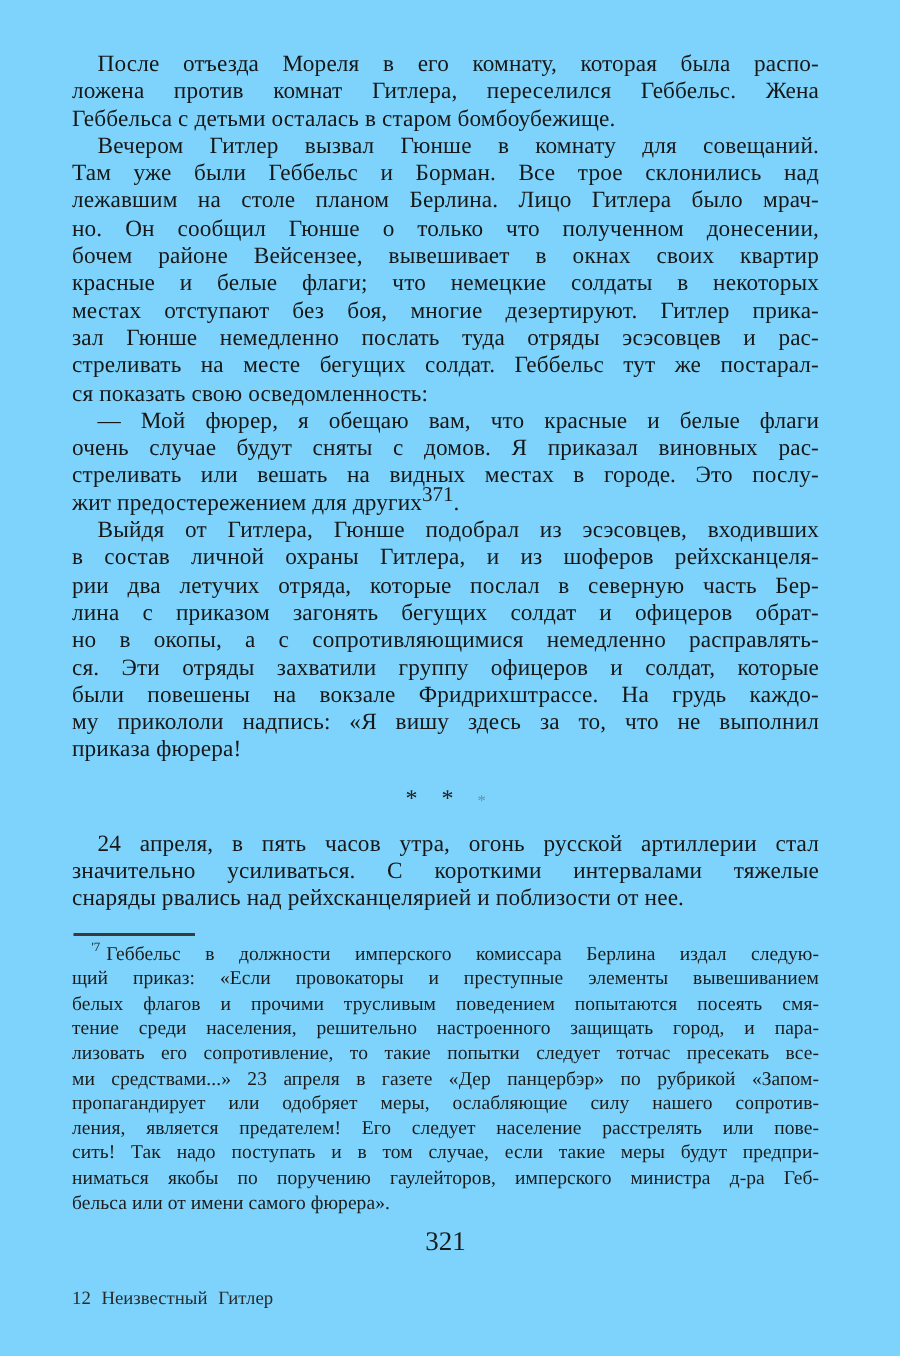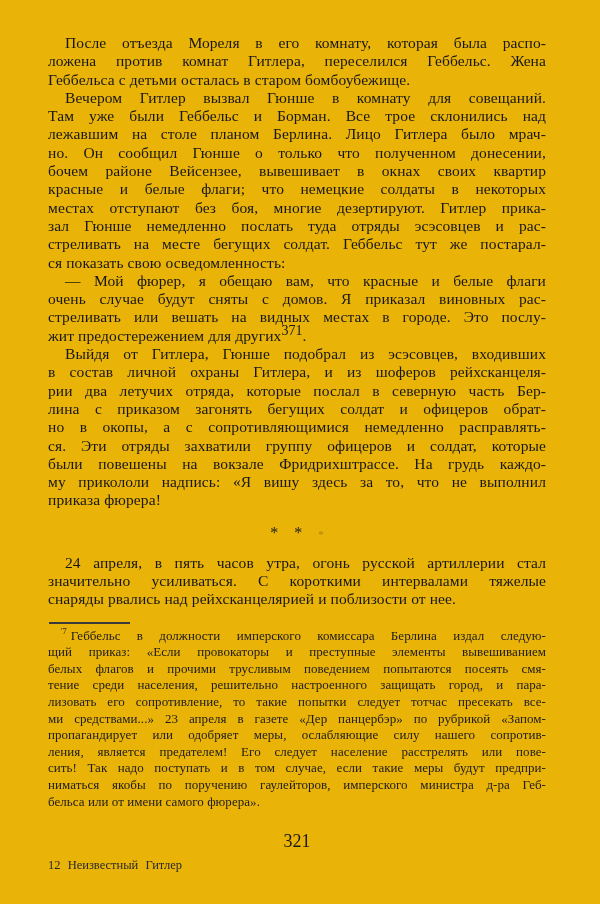--- a/index.html
+++ b/index.html
@@ -4,21 +4,21 @@
 <style>
   html, body {
     margin: 0;
     padding: 0;
     background: #fdfdfc;
   }
   .book-page {
     position: relative;
     width: 600px;
     height: 904px;
-    background: #eab308;
+    background: #7dd3fc;
     color: #171717;
     font-family: "Liberation Serif", "DejaVu Serif", serif;
     overflow: hidden;
   }
   .text-block {
     position: absolute;
     left: 48px;
     top: 34px;
     width: 498px;
   }
@@ -84,27 +84,27 @@
     text-indent: 13px;
   }
   sup.fn-marker {
     font-size: 8.5px;
     line-height: 0;
     vertical-align: super;
     margin-right: 4px;
     letter-spacing: 0;
   }
   .page-number {
-    margin-top: 21px;
+    margin-top: 7px;
     text-align: center;
     font-size: 18px;
     color: #1a1a1a;
   }
   .edition-signature {
-    margin-top: 6px;
+    margin-top: 20px;
     font-size: 12.5px;
     color: #2a2a2a;
     word-spacing: 4px;
   }
 </style>
 </head>
 <body>
 
 <div class="book-page">
   <div class="text-block">

